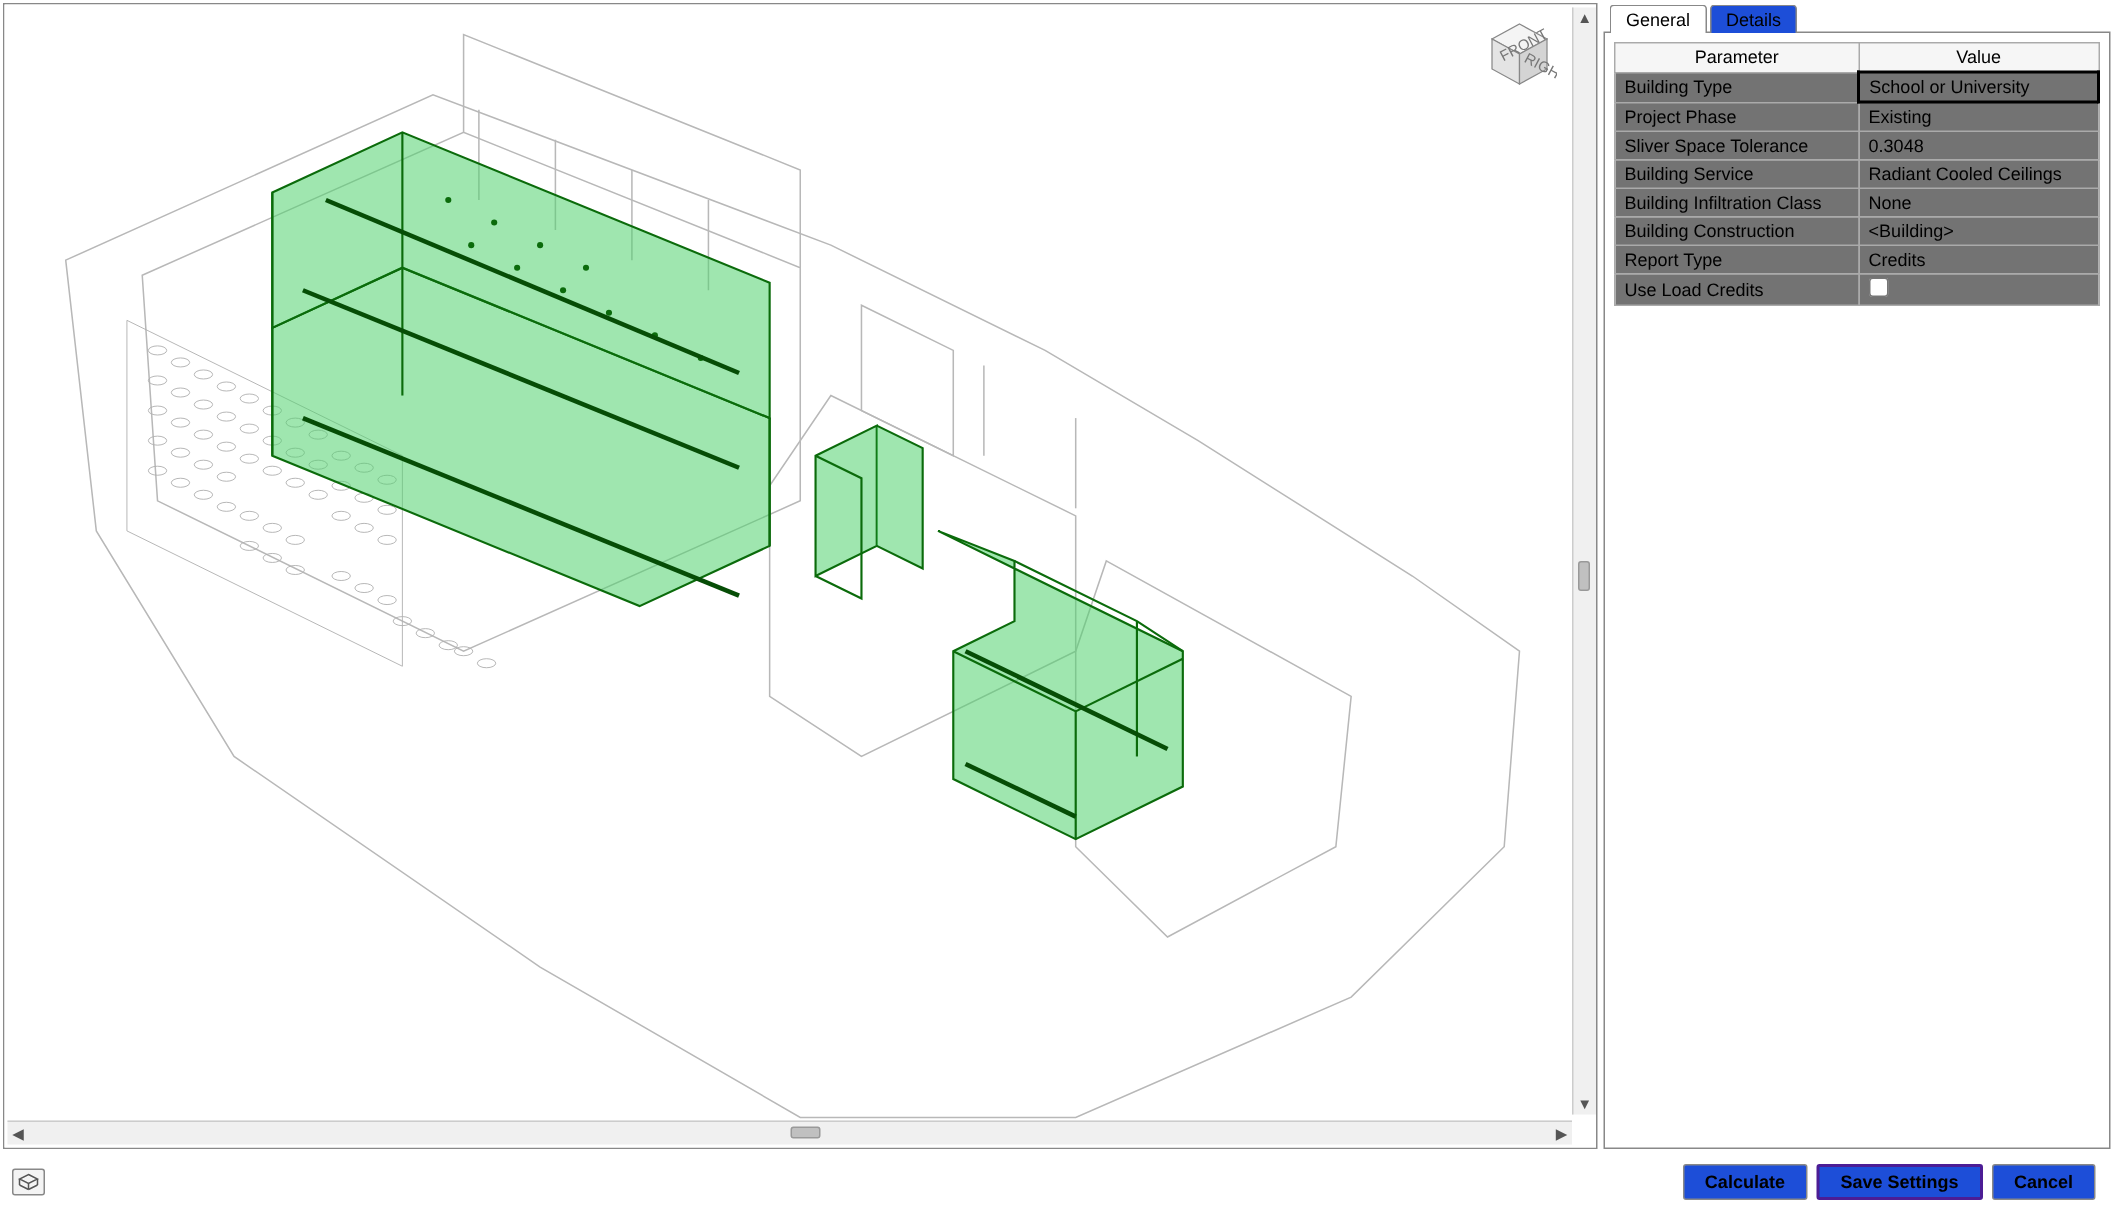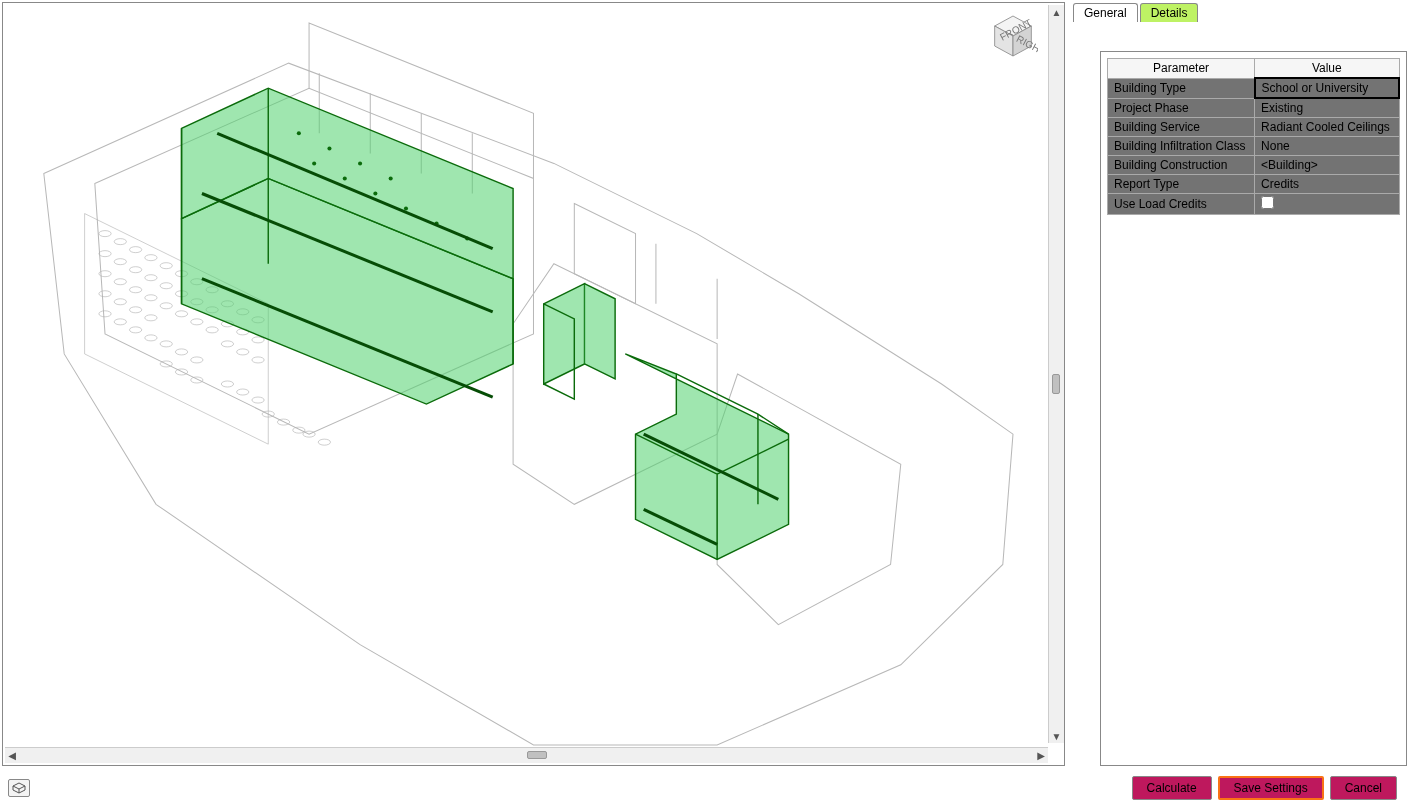--- a/index.html
+++ b/index.html
@@ -9,37 +9,37 @@
 .viewport-area { flex: 1; position: relative; border: 1px solid #888; margin: 2px; background: #fff; }
 .viewport-canvas { width: 100%; height: 100%; background: #fff; display:block; }
 .viewcube { position: absolute; top: 8px; right: 26px; width: 50px; height: 50px; }
 
 .vscroll { position: absolute; right: 0; top: 2px; bottom: 22px; width: 16px; background: #f0f0f0; border-left: 1px solid #ccc; display: flex; flex-direction: column; align-items: center; justify-content: space-between; }
 .hscroll { position: absolute; left: 2px; right: 16px; bottom: 2px; height: 16px; background: #f0f0f0; border-top: 1px solid #ccc; display: flex; align-items: center; justify-content: space-between; }
 .scroll-arrow { width: 14px; height: 14px; display: flex; align-items: center; justify-content: center; color: #555; font-size:10px; user-select:none; }
 .scroll-thumb-v { width: 8px; height: 20px; background: #c0c0c0; border: 1px solid #999; border-radius: 2px; position: absolute; top: 50%; left: 3px; }
 .scroll-thumb-h { height: 8px; width: 20px; background: #c0c0c0; border: 1px solid #999; border-radius: 2px; position: absolute; left: 50%; top: 3px; }
 
-.side-panel { width: 342px; display: flex; flex-direction: column; padding: 2px; gap: 30px; }
+.side-panel { width: 342px; display: flex; flex-direction: column; padding: 2px; }
 .tabs-row { display: flex; gap: 2px; padding-left: 4px; }
-.tab { padding: 2px 10px; border: 1px solid #888; border-bottom: none; background: #bef264; border-radius: 3px 3px 0 0; cursor: pointer; position: relative; top: 1px; }
+.tab { padding: 2px 10px; border: 1px solid #888; border-bottom: none; background: #1d4ed8; border-radius: 3px 3px 0 0; cursor: pointer; position: relative; top: 1px; }
 .tab.active { background: #fff; z-index: 2; }
-.panel-body { flex: 1; border: 1px solid #888; padding: 6px; display: flex; flex-direction: column; margin-left: 31px; }
+.panel-body { flex: 1; border: 1px solid #888; padding: 6px; display: flex; flex-direction: column; }
 
 .param-table { width: 100%; border-collapse: collapse; }
 .param-table th, .param-table td { border: 1px solid #aaa; padding: 2px 6px; text-align: left; vertical-align: middle; height: 18px; background: #737373; }
 .param-table th { background: #f6f6f6; text-align: center; font-weight: normal; }
 .cell-selected { border: 2px solid #000 !important; }
 .chk { width: 13px; height: 13px; }
 
 .bottom-bar { position: absolute; left: 0; right: 0; bottom: 0; height: 34px; display: flex; align-items: center; justify-content: space-between; padding: 0 8px; background: #fff; }
 .icon-btn { width: 22px; height: 18px; border: 1px solid #888; border-radius: 2px; display: flex; align-items: center; justify-content: center; background: #f4f4f4; }
 .btn-row { display: flex; gap: 6px; padding: 4px; }
-.push-btn { padding: 3px 14px; border: 1px solid #888; background: #be185d; border-radius: 2px; cursor: pointer; }
-.push-btn.primary { border: 2px solid #f97316; }
+.push-btn { padding: 3px 14px; border: 1px solid #888; background: #1d4ed8; border-radius: 2px; cursor: pointer; font-weight: bold; }
+.push-btn.primary { border: 2px solid #4c1d95; }
 
 </style>
 </head>
 <body>
 
 <div class="main-layout">
 
   <div class="viewport-area">
     <svg class="viewport-canvas" viewBox="0 0 1040 760" preserveAspectRatio="none">
 
@@ -207,20 +207,24 @@
         <tbody id="tblbody">
             <tr>
               <td>Building Type</td>
               <td class="cell-selected">School or University</td>
             </tr>
             <tr>
               <td>Project Phase</td>
               <td>Existing</td>
             </tr>
             <tr>
+              <td>Sliver Space Tolerance</td>
+              <td>0.3048</td>
+            </tr>
+            <tr>
               <td>Building Service</td>
               <td>Radiant Cooled Ceilings</td>
             </tr>
             <tr>
               <td>Building Infiltration Class</td>
               <td>None</td>
             </tr>
             <tr>
               <td>Building Construction</td>
               <td>&lt;Building&gt;</td>

